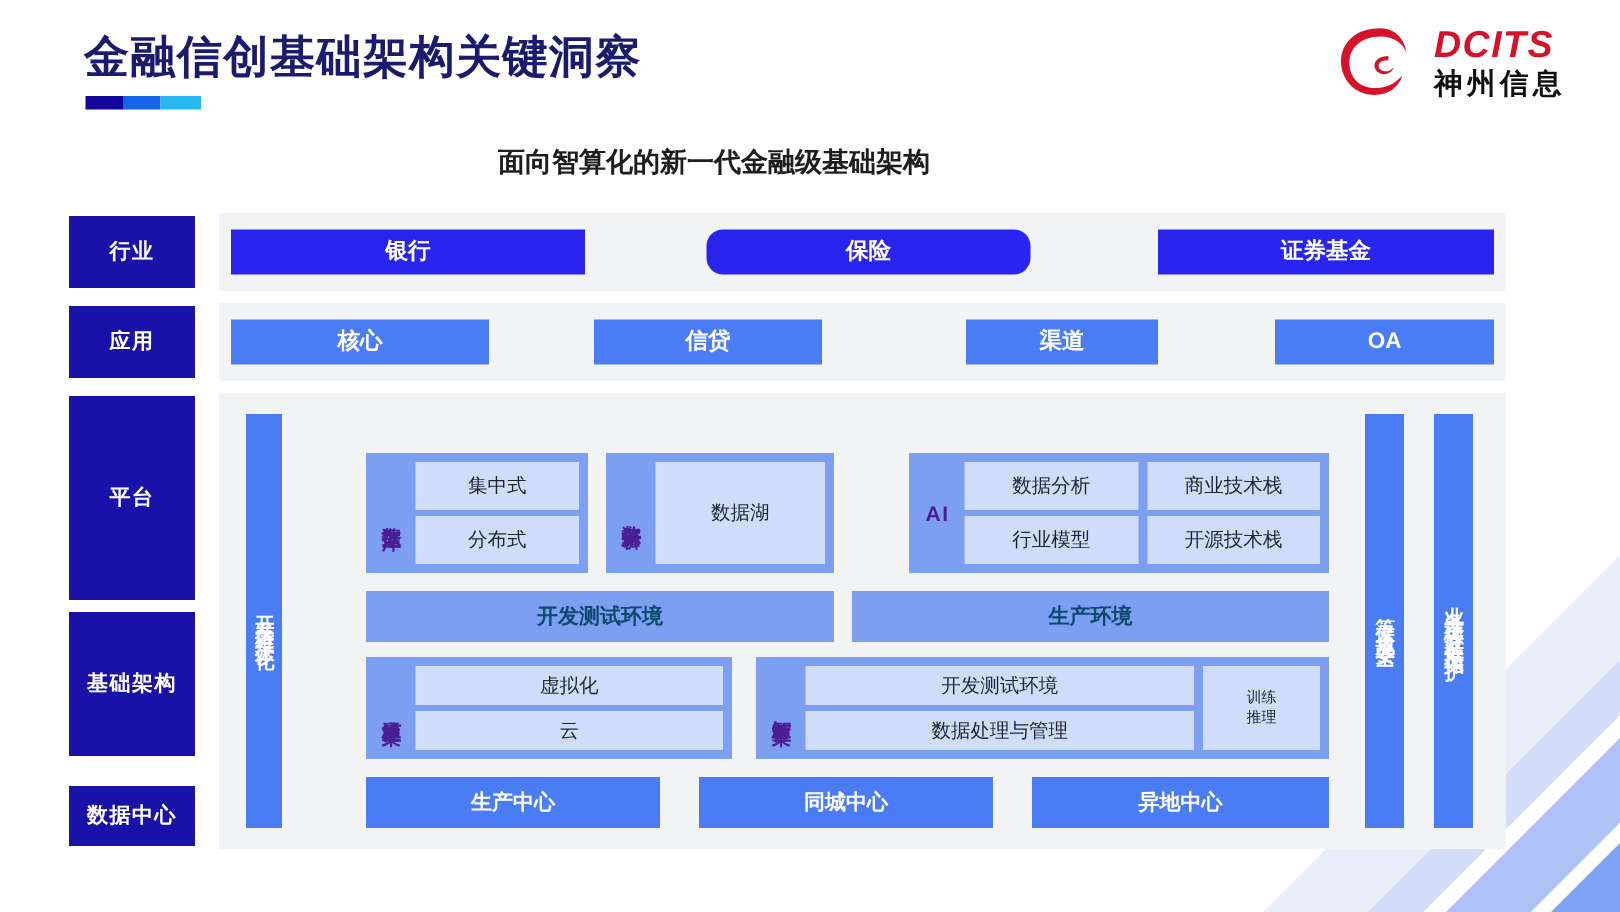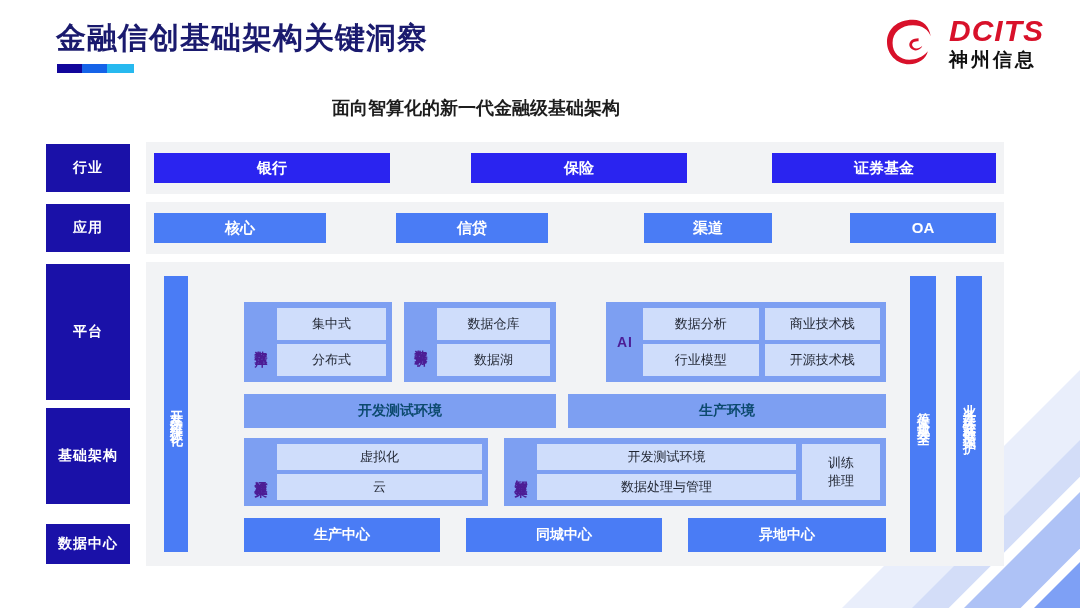--- a/index.html
+++ b/index.html
@@ -36,21 +36,21 @@
   }
   .title-rule { position: absolute; left: 57px; top: 64px; display: flex; }
   .title-rule span { display: block; height: 9px; }
   .tr1 { width: 25px; background: #12069b; }
   .tr2 { width: 25px; background: #1563e8; }
   .tr3 { width: 27px; background: #27b9ef; }
 
   .logo { position: absolute; right: 36px; top: 16px; display: flex; align-items: center; gap: 8px; }
   .logo-mark { width: 56px; height: 52px; }
   .logo-text { display: flex; flex-direction: column; line-height: 1; }
-  .logo-en { font-size: 30px; font-weight: bold; color: #d8112a; letter-spacing: 1px; font-style: italic; }
+  .logo-en { font-size: 25px; font-weight: bold; color: #d8112a; letter-spacing: 1px; font-style: italic; }
   .logo-cn { font-size: 19px; font-weight: bold; color: #111; letter-spacing: 3px; margin-top: 4px; }
 
   .subtitle {
     position: absolute; left: 0; top: 96px; width: 952px;
     text-align: center; font-size: 18px; font-weight: bold; color: #1d1d1d;
   }
 
   
   .diagram { position: absolute; left: 46px; top: 142px; width: 958px; height: 424px; }
 
@@ -108,21 +108,21 @@
     text-align: center; line-height: 1.2;
   }
 
   .envbar {
     position: absolute; background: #7d9ff2; color: #0c4a6e;
     font-size: 14px; font-weight: bold;
     display: flex; align-items: center; justify-content: center;
   }
 
   .sidecell {
-    background: #cfddfb; color: #1f2430; font-size: 13px;
+    background: #cfddfb; color: #1f2430; font-size: 10px;
     display: flex; flex-direction: column; align-items: center; justify-content: center;
     line-height: 1.35; text-align: center;
   }
 
   .dcbtn {
     position: absolute; background: #4a7cf5; color: #fff;
     font-size: 14px; font-weight: bold;
     display: flex; align-items: center; justify-content: center;
   }
 </style>
@@ -170,21 +170,21 @@
   <div class="diagram">
 
     <div class="tier-label tl-industry">行业</div>
     <div class="tier-label tl-app">应用</div>
     <div class="tier-label tl-platform">平台</div>
     <div class="tier-label tl-infra">基础架构</div>
     <div class="tier-label tl-dc">数据中心</div>
 
     <div class="panel p-industry">
       <div class="pill ind" style="left:8px;  width:236px;">银行</div>
-      <div class="pill ind" style="left:325px; width:216px;">保险</div>
+      <div class="pill ind" style="left:325px; width:216px;border-radius:11px;">保险</div>
       <div class="pill ind" style="left:626px; width:224px;">证券基金</div>
     </div>
 
     <div class="panel p-app">
       <div class="pill app" style="left:8px;   width:172px;">核心</div>
       <div class="pill app" style="left:250px; width:152px;">信贷</div>
       <div class="pill app" style="left:498px; width:128px;">渠道</div>
       <div class="pill app" style="left:704px; width:146px;">OA</div>
     </div>
 
@@ -203,23 +203,20 @@
             </div>
           <div class="grow">
               <div class="cell">分布式</div>
             </div>
         </div>
       </div>
 
       <div class="group" style="left:258px; top:40px; width:152px; height:80px;">
         <div class="gtitle">数据分析</div>
         <div class="gcells">
-          <div class="grow">
-              <div class="cell">数据仓库</div>
-            </div>
           <div class="grow">
               <div class="cell">数据湖</div>
             </div>
         </div>
       </div>
 
       <div class="group" style="left:460px; top:40px; width:280px; height:80px;">
         <div class="gtitle h">AI</div>
         <div class="gcells">
           <div class="grow">

